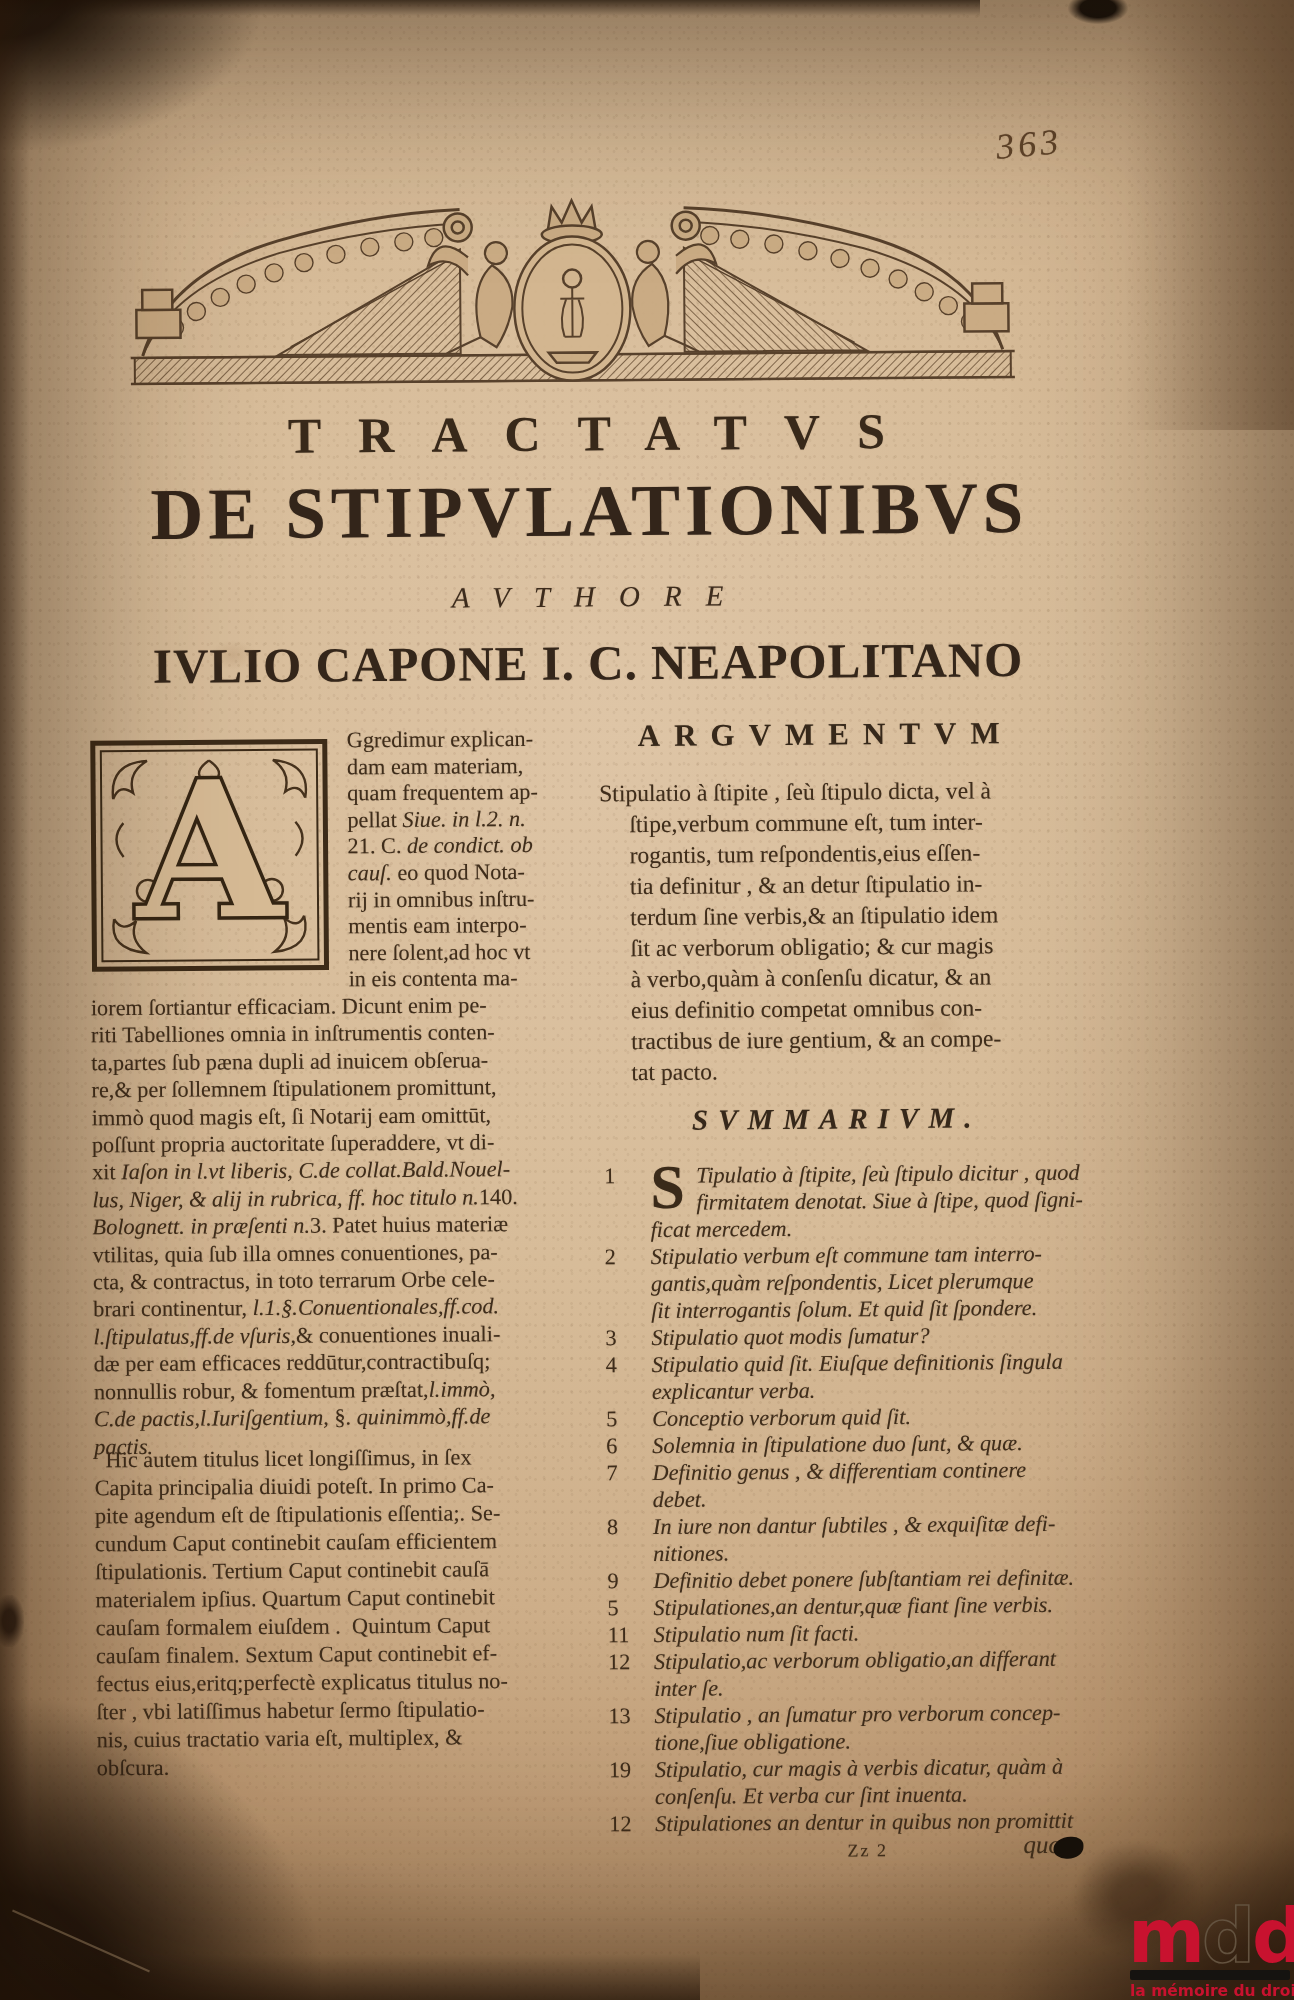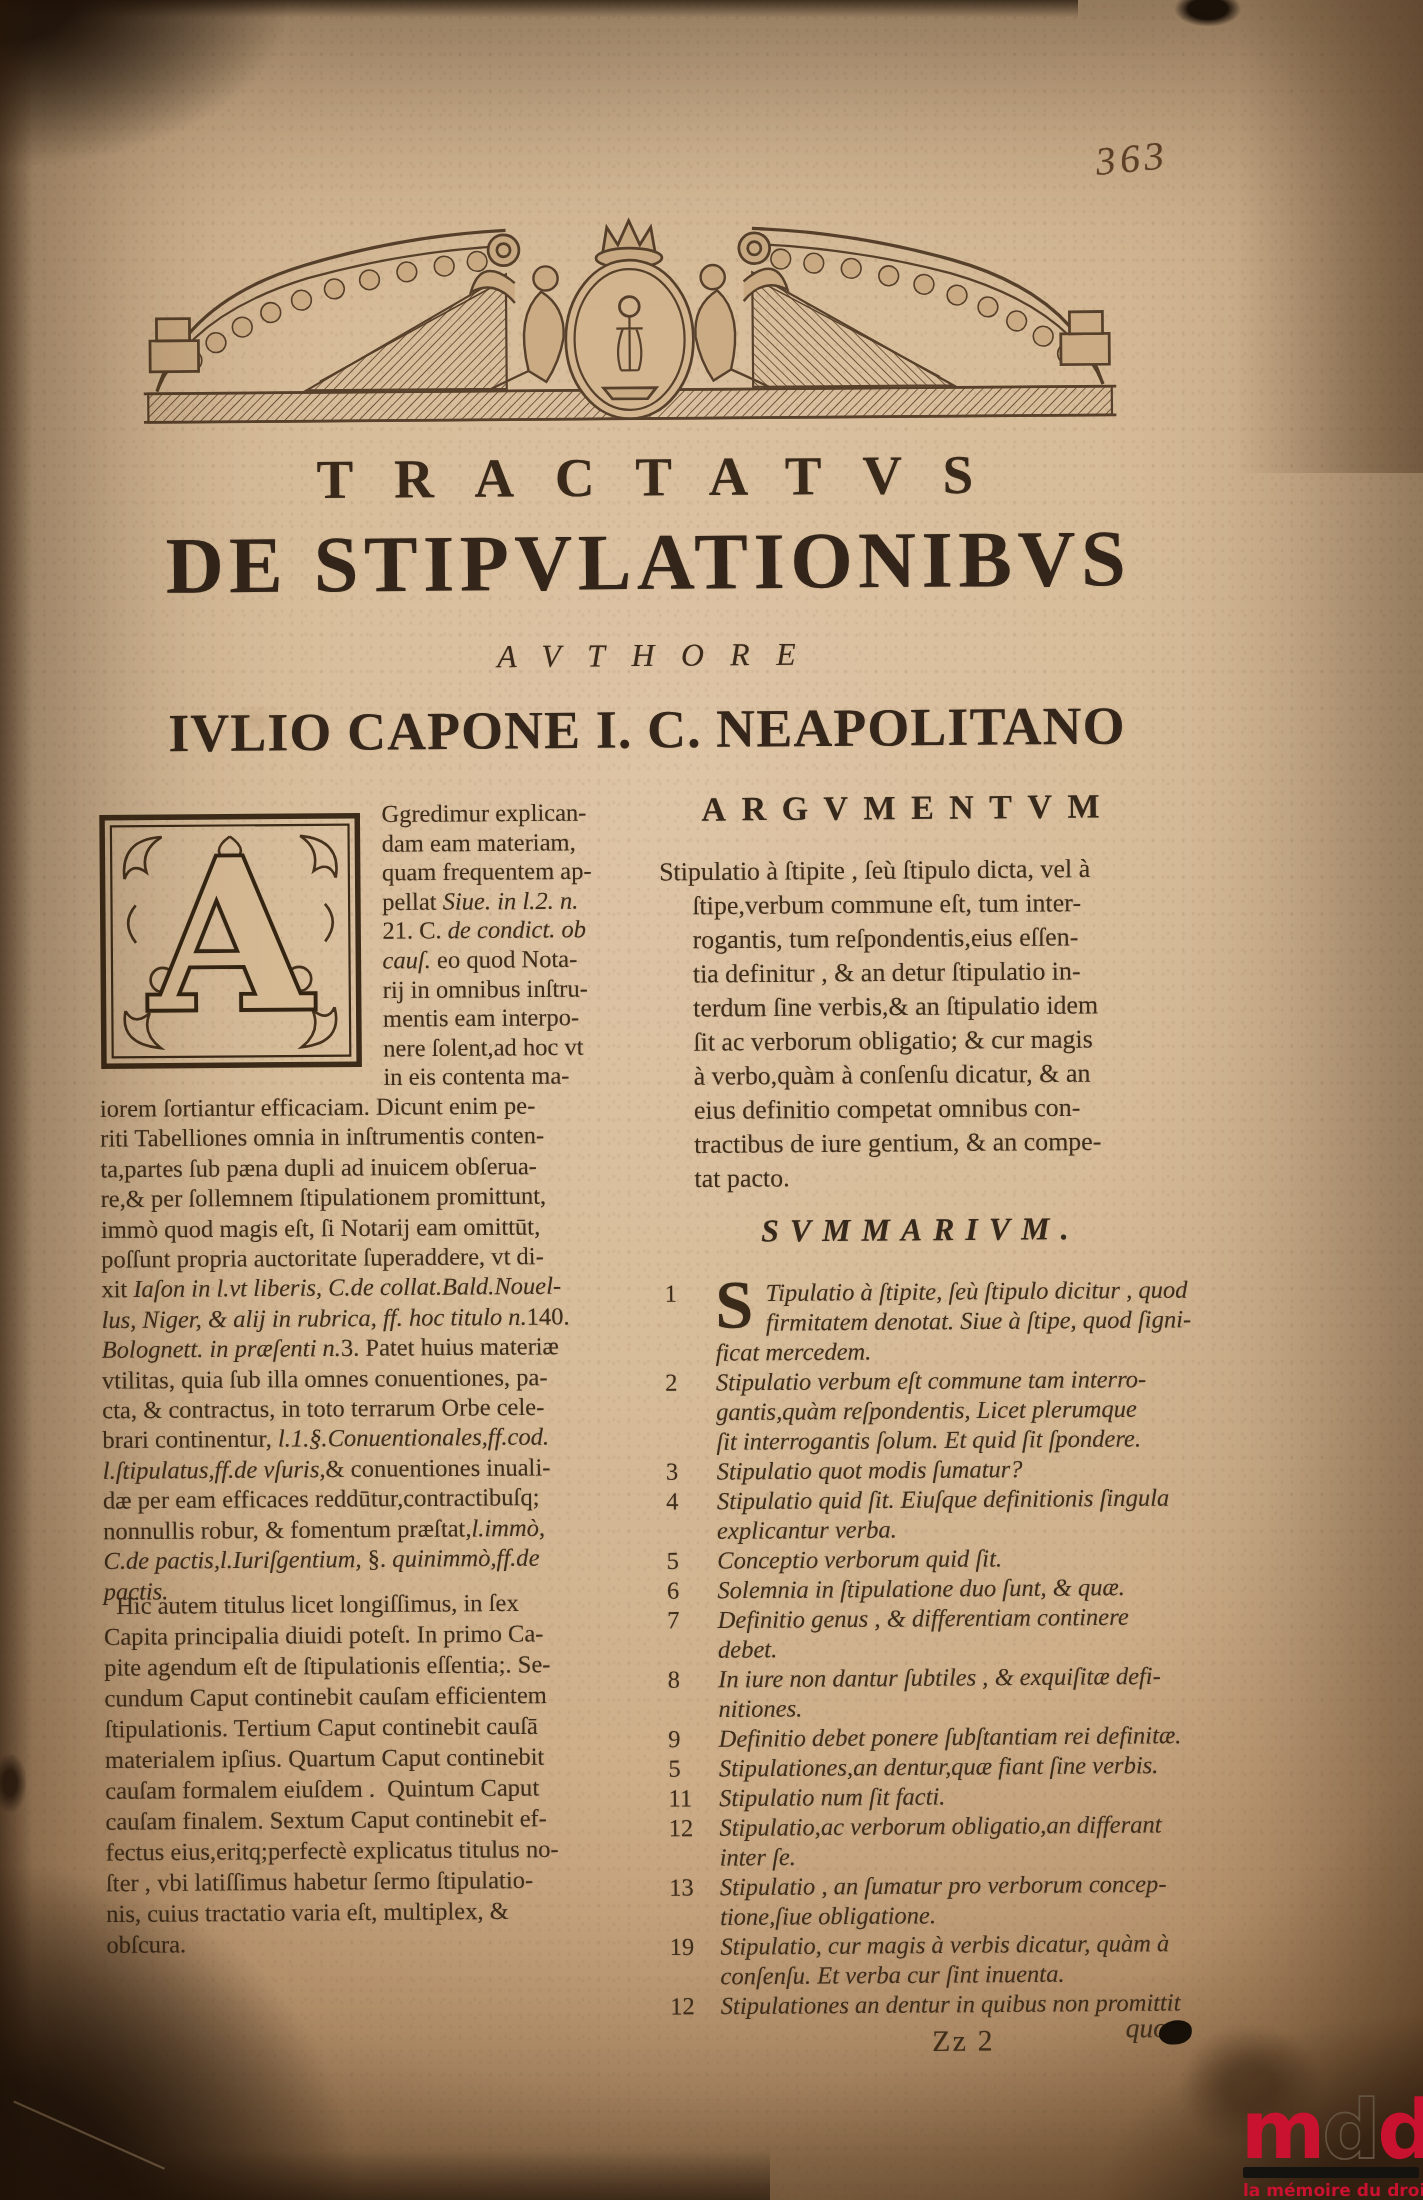--- a/index.html
+++ b/index.html
@@ -60,21 +60,21 @@
   .arg-body .ln:first-child{margin-left:0;}
   .sum-head{position:absolute;left:0;top:386px;width:460px;text-align:center;
     font-size:29px;font-style:italic;font-weight:600;letter-spacing:10px;text-indent:10px;color:#36281a;}
   .items{position:absolute;left:0;top:444px;font-size:22.3px;line-height:27px;}
   .item{display:flex;align-items:flex-start;}
   .item .num{flex:0 0 46px;font-style:normal;padding-left:2px;}
   .item .itx{flex:1;font-style:italic;}
   .scap{float:left;width:46px;height:50px;font-size:62px;line-height:50px;
     font-style:normal;font-weight:600;color:#3a2a19;}
 
-  .sig{position:absolute;left:840px;top:1842px;font-size:27px;letter-spacing:2px;color:#42301d;}
+  .sig{position:absolute;left:840px;top:1842px;font-size:18px;letter-spacing:2px;color:#42301d;}
   .catch{position:absolute;left:1016px;top:1834px;font-size:25px;font-style:italic;color:#42301d;}
   .blot{position:absolute;left:1046px;top:1840px;width:30px;height:22px;background:#15100a;
     border-radius:60% 40% 55% 45%;}
   .mdd{position:absolute;left:1128px;top:1888px;}
 </style>
 </head>
 <body>
 
 <div class="stage">
   <div class="paper-noise"></div>

